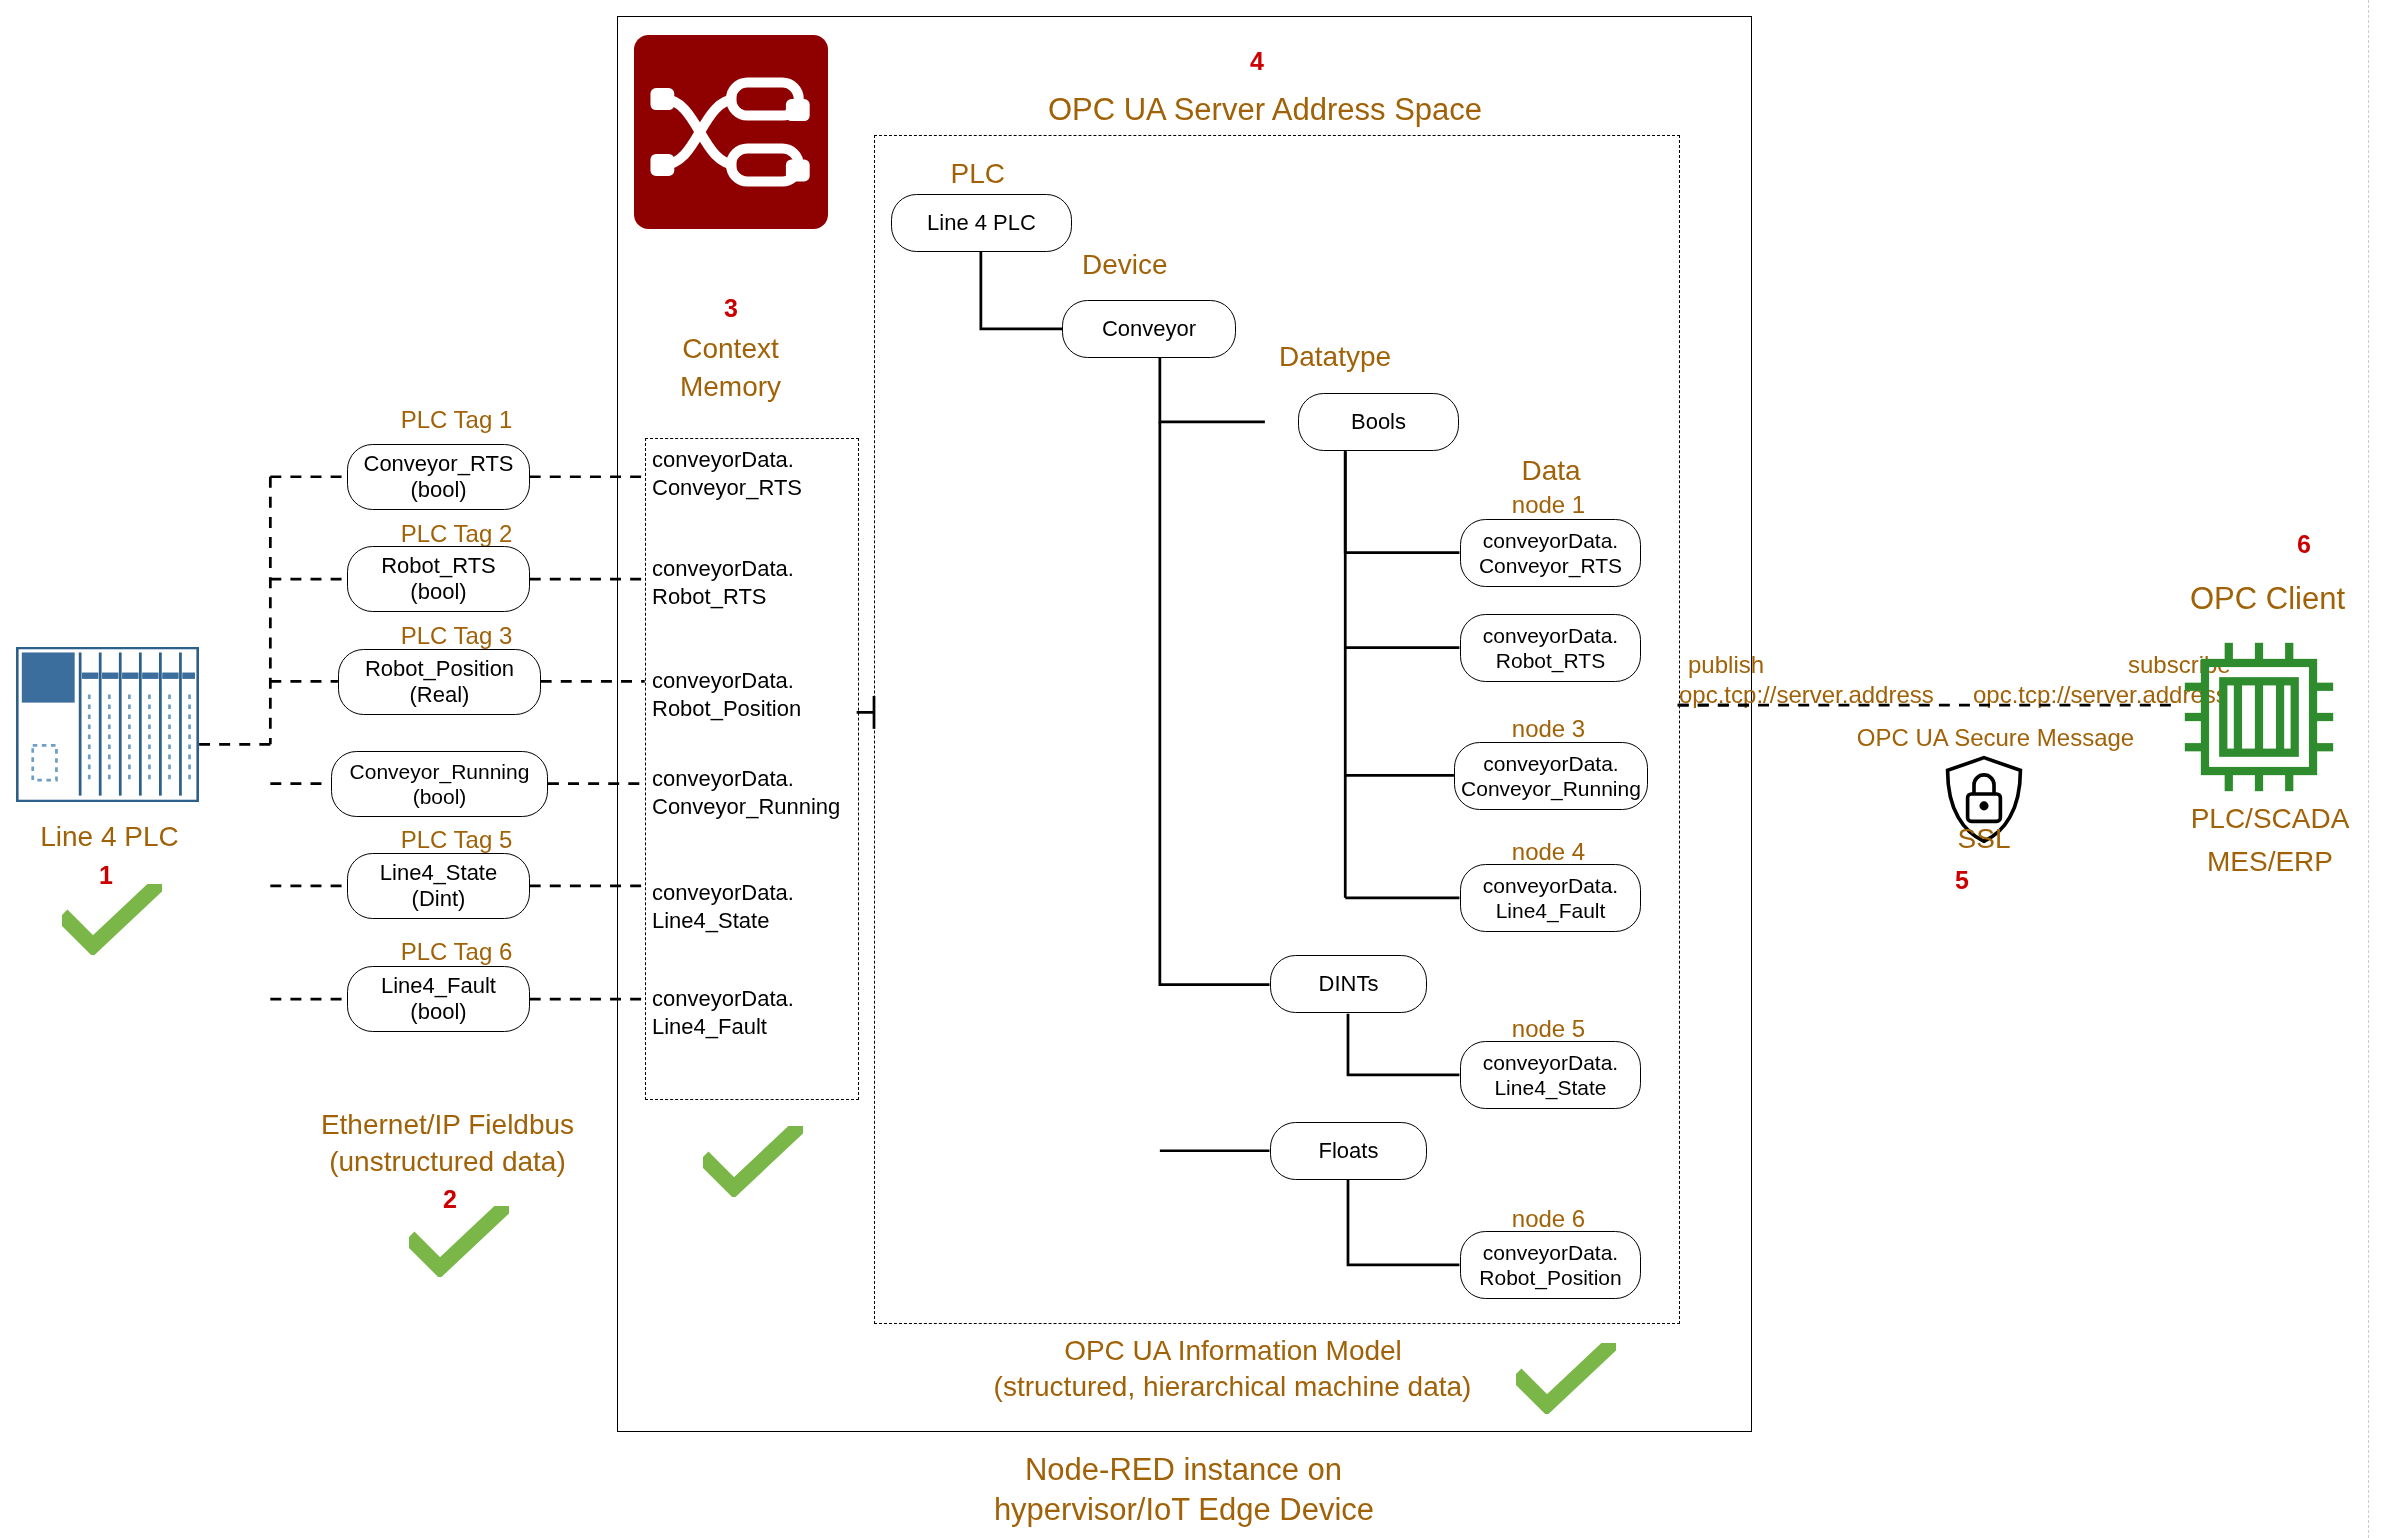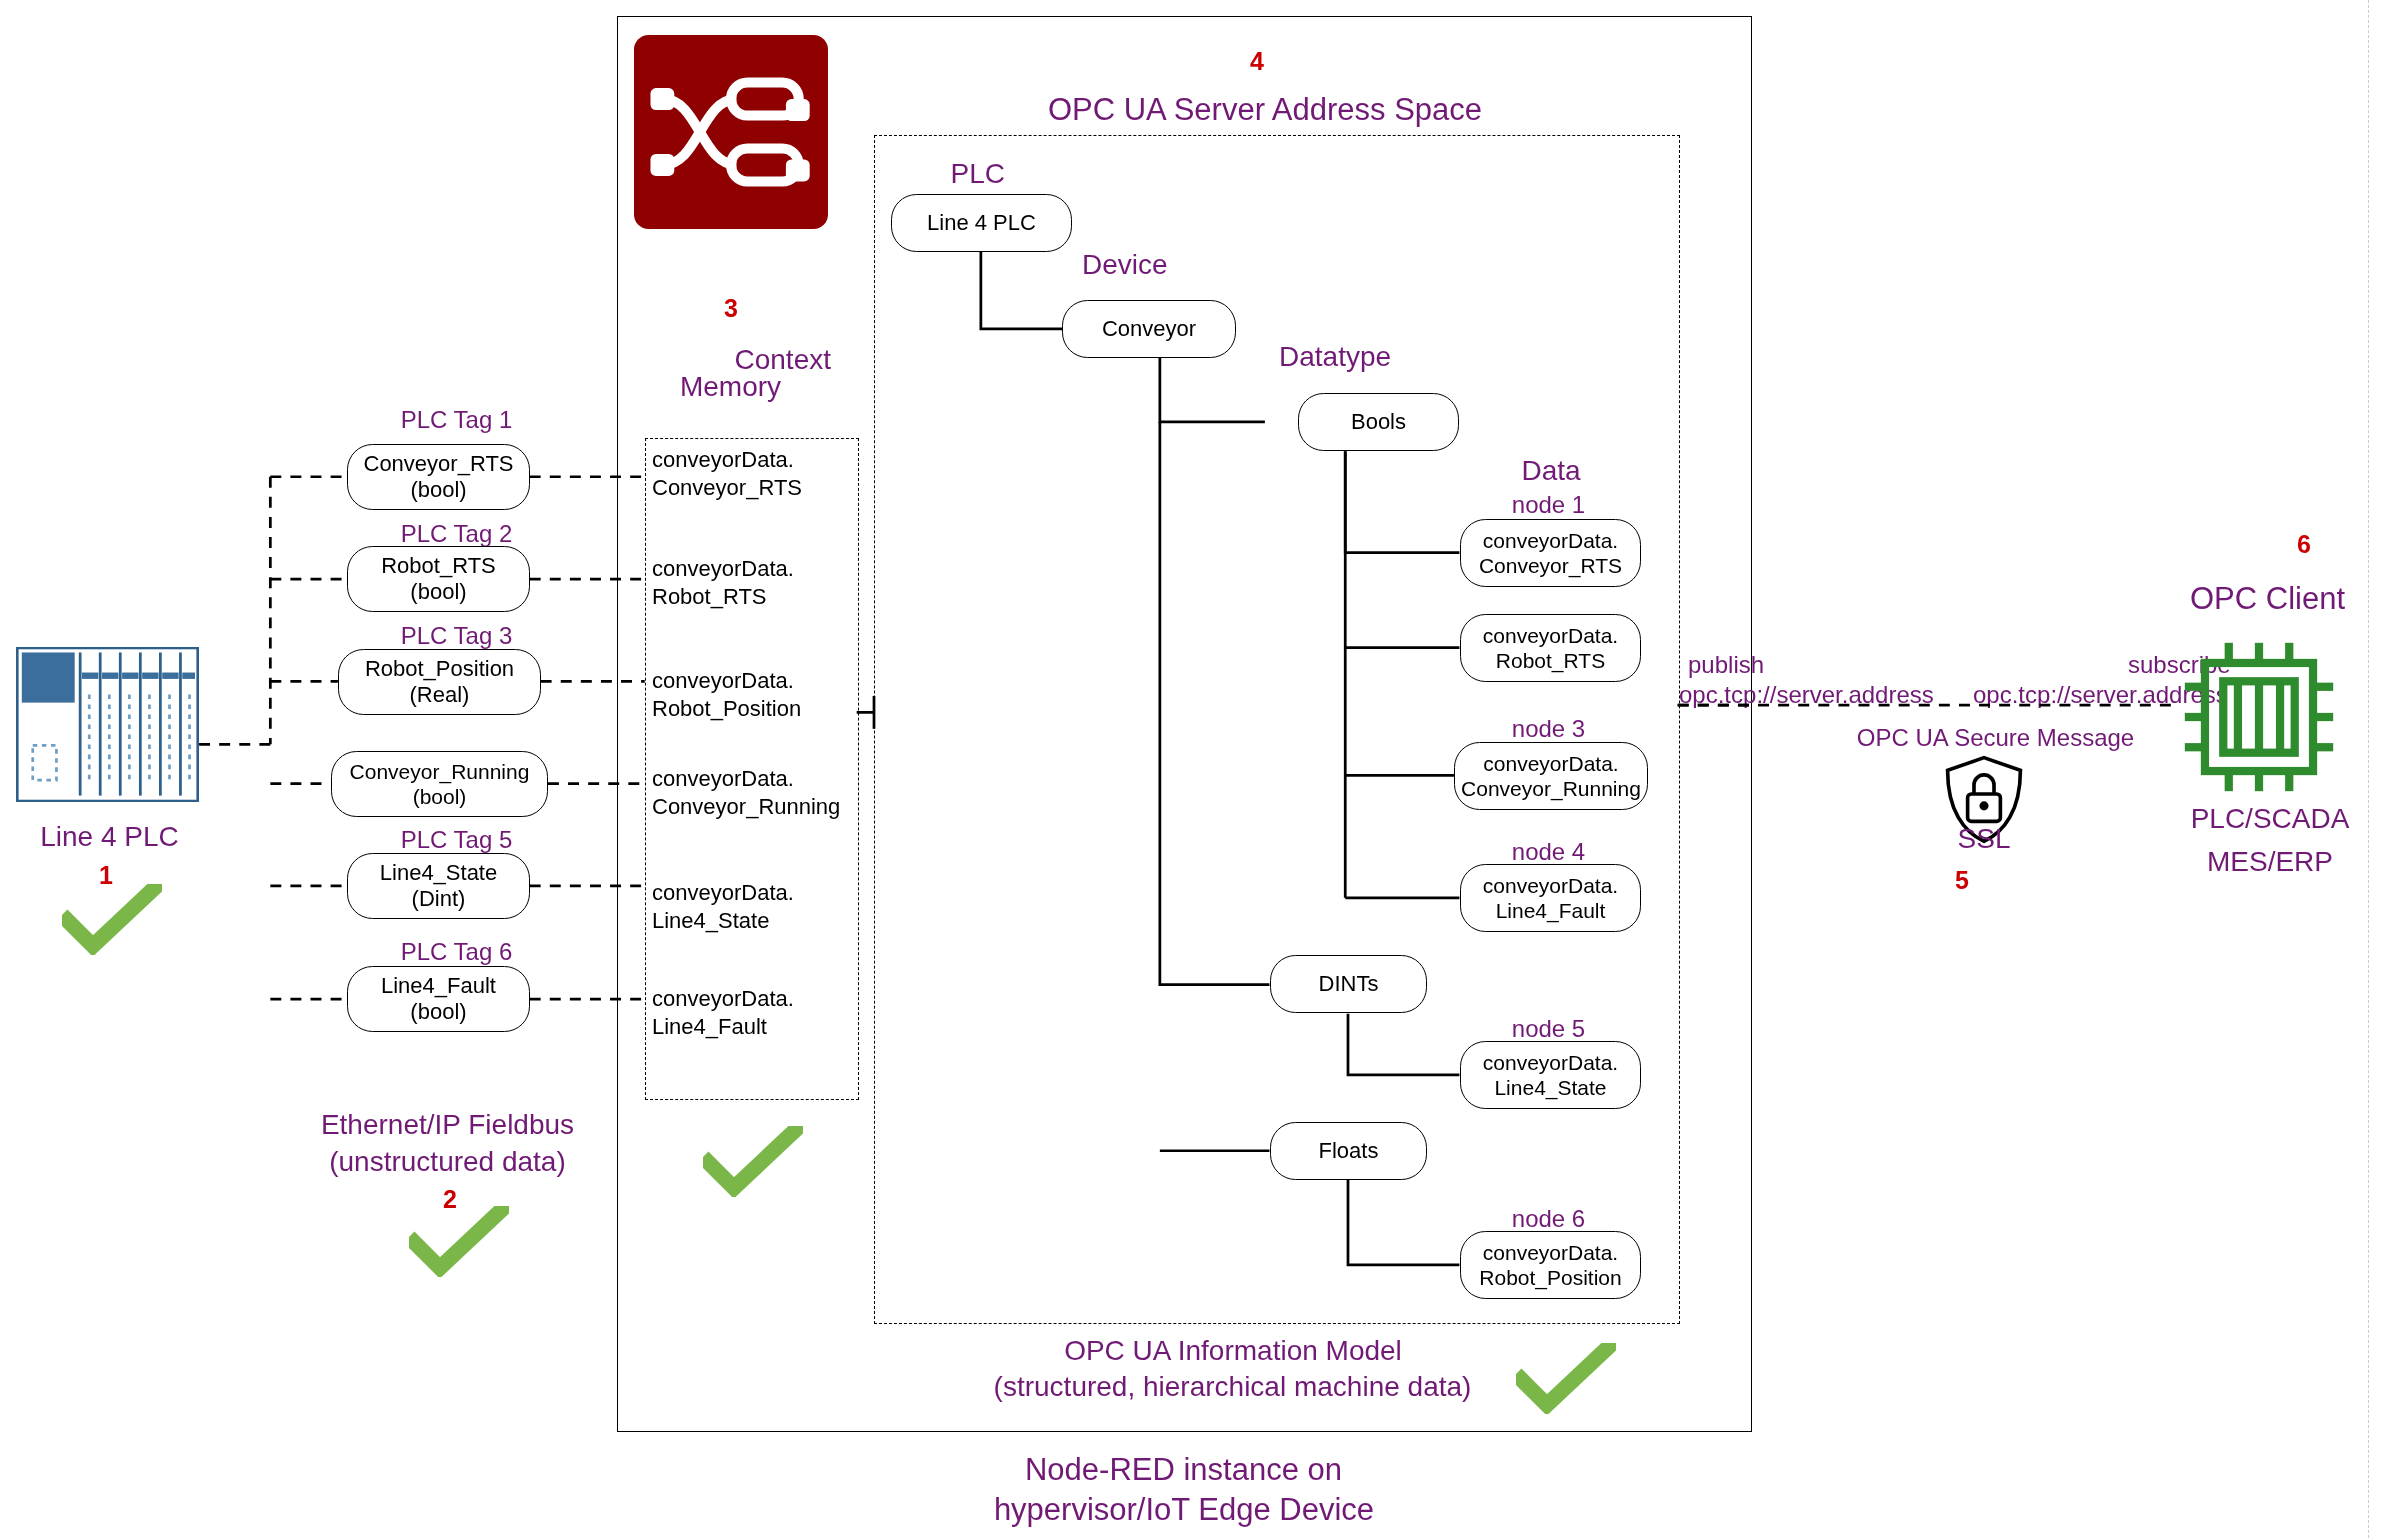--- a/index.html
+++ b/index.html
@@ -18,21 +18,21 @@
   #stage {
     position: absolute;
     left: 0; top: 0;
     width: 2401px;
     height: 1538px;
   }
   .abs { position: absolute; }
   .lbl {
     position: absolute;
     font-size: 24px;
-    color: #701a75;
+    color: #a16207;
     white-space: pre;
     line-height: 1.22;
     text-align: center;
   }
   .lbl.big { font-size: 28px; }
   .lbl.huge { font-size: 31px; }
   .num {
     position: absolute;
     font-size: 25px;
     font-weight: bold;
@@ -116,21 +116,21 @@
 
   <div class="num" style="left:1250px; top:47px;">4</div>
   <div class="num" style="left:724px; top:294px;">3</div>
   <div class="num" style="left:99px; top:861px;">1</div>
   <div class="num" style="left:443px; top:1185px;">2</div>
   <div class="num" style="left:1955px; top:866px;">5</div>
   <div class="num" style="left:2297px; top:530px;">6</div>
 
   <div class="lbl huge" style="left:1009px; top:91px; width:512px;">OPC UA Server Address Space</div>
 
-  <div class="lbl big" style="left:630px; top:343px; width:201px;text-align:right;">Context</div>
+  <div class="lbl big" style="left:630px; top:332px; width:201px;">Context</div>
   <div class="lbl big" style="left:630px; top:370px; width:201px;">Memory</div>
 
   <div class="abs" style="left:16.4px; top:647px; width:183px; height:155px;">
     <svg width="183" height="155" viewBox="0 0 200 170">
       <rect x="1" y="1" width="198" height="168" fill="#ffffff" stroke="#2d5f8b" stroke-width="3"></rect>
       <rect x="6" y="6" width="58" height="55" fill="#3b6e9c"></rect>
       <g stroke="#2d5f8b" stroke-width="3" fill="none">
         <line x1="70" y1="6" x2="70" y2="163"></line>
         <line x1="92" y1="6" x2="92" y2="163"></line>
         <line x1="114" y1="6" x2="114" y2="163"></line>

